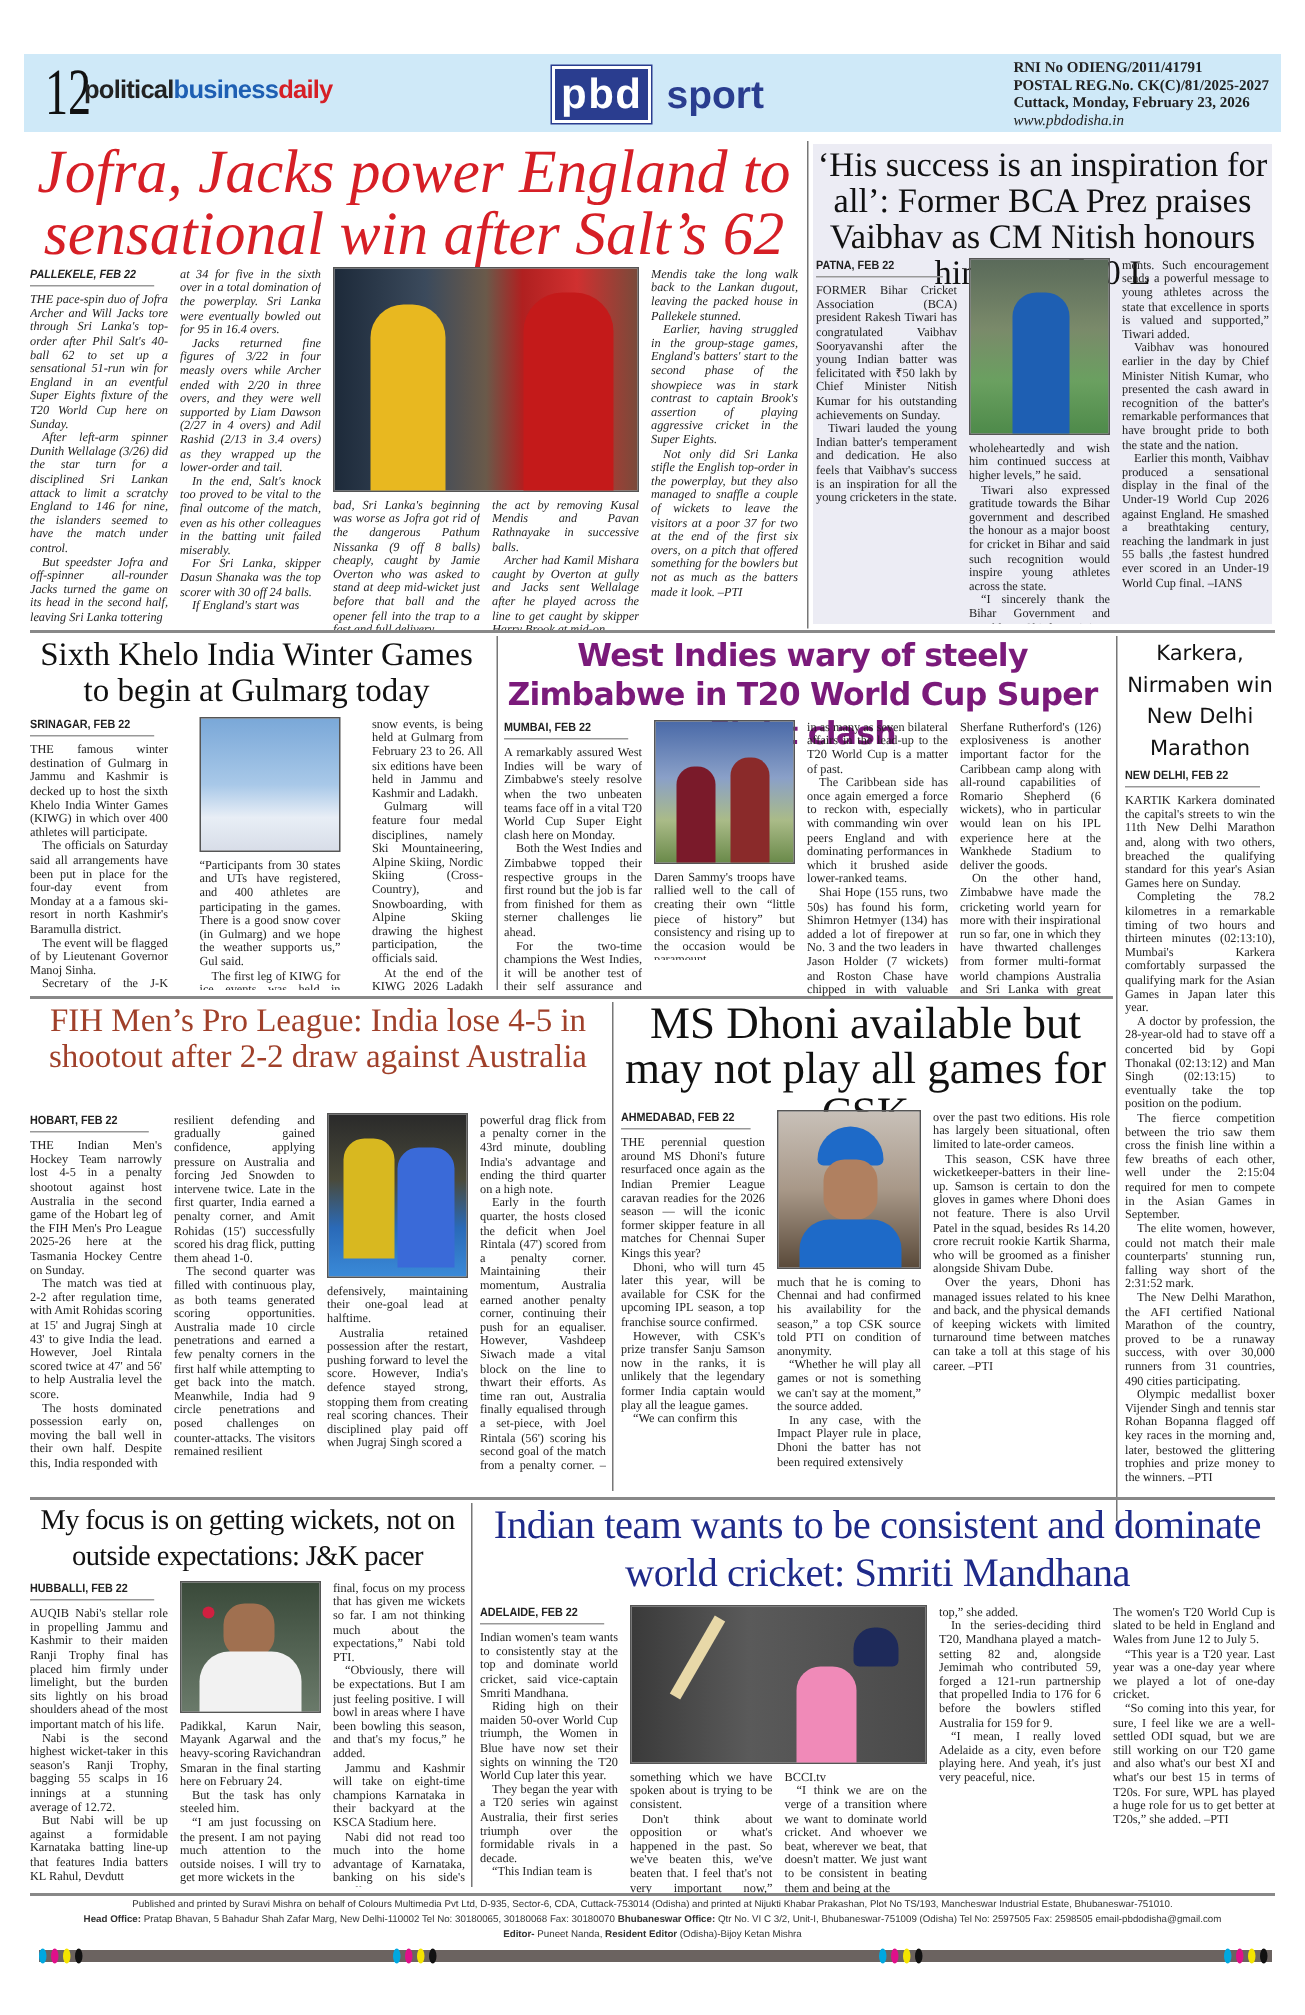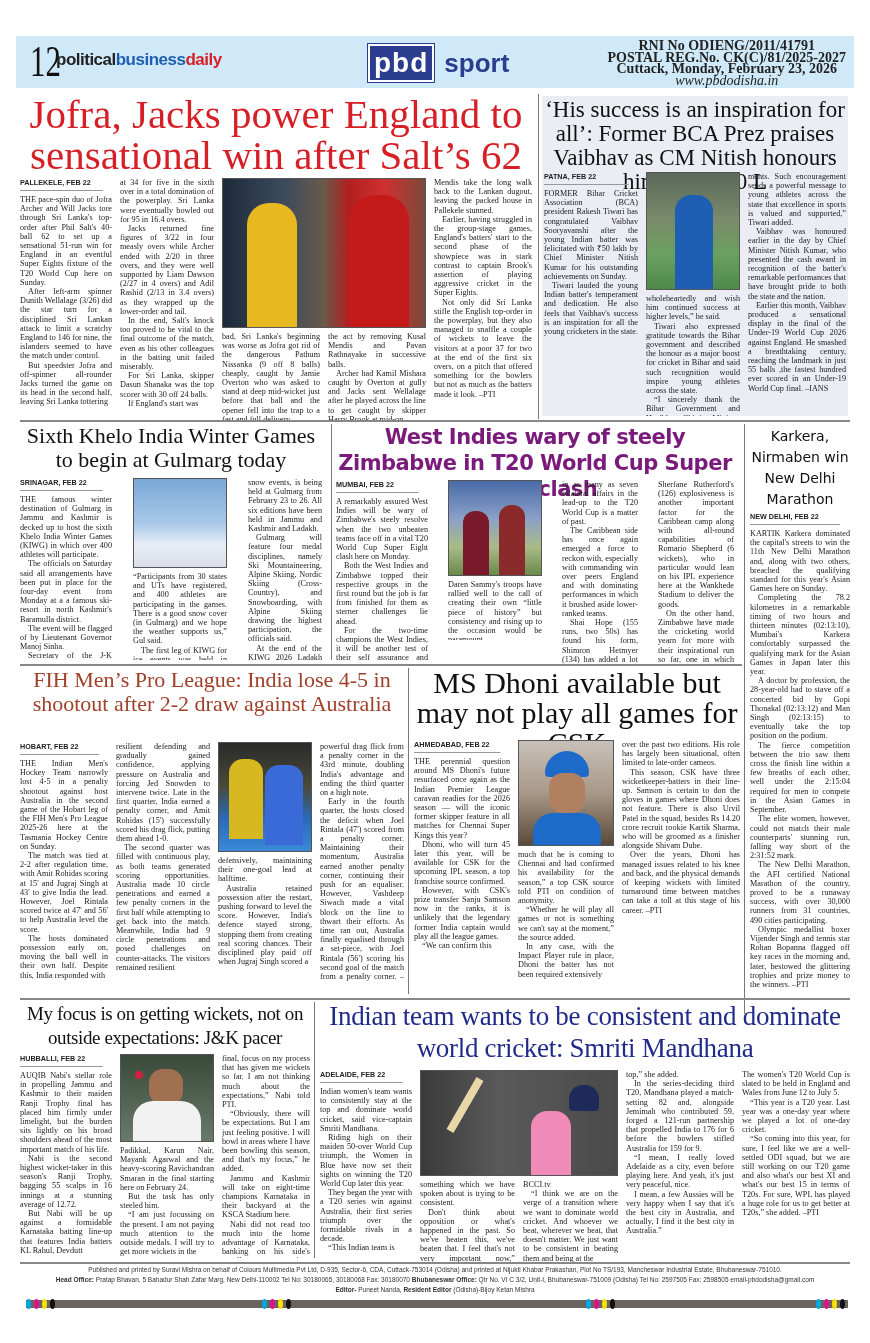--- a/index.html
+++ b/index.html
@@ -4,21 +4,21 @@
 <style>
 *{box-sizing:border-box;margin:0;padding:0}
 body{width:870px;height:1343px;background:#fff;font-family:"Liberation Serif",serif;color:#222;position:relative;overflow:hidden}
 .masthead{position:absolute;left:16px;top:36px;width:838px;height:52px;background:#cfe9f8;}
 .pageno{position:absolute;left:14px;top:4px;font-size:44px;line-height:44px;font-family:"Liberation Serif",serif;transform:scaleX(0.7);transform-origin:left top;color:#111}
 .brand{position:absolute;left:40px;top:14px;font-family:"Liberation Sans",sans-serif;font-weight:bold;font-size:17px;letter-spacing:-0.5px}
 .brand .p{color:#222}.brand .b{color:#1e5fb3}.brand .d{color:#d61f26}
 .logo{position:absolute;left:352px;top:8px;display:flex;align-items:center}
 .logo .box{background:#2a3d8f;color:#fff;font-family:"Liberation Sans",sans-serif;font-weight:bold;font-size:28px;line-height:34px;padding:0 4px;border:2px solid #fff;outline:1px solid #2a3d8f;letter-spacing:1px}
 .logo .sp{font-family:"Liberation Sans",sans-serif;font-weight:bold;font-size:26px;color:#2a3d8f;margin-left:10px}
-.rni{position:absolute;right:8px;top:4px;text-align:center;font-size:14px;line-height:11.5px;font-weight:bold;color:#222}
+.rni{position:absolute;right:8px;top:4px;text-align:left;font-size:10px;line-height:11.5px;font-weight:bold;color:#222}
 .rni .url{font-style:italic;font-weight:normal}
 .story{position:absolute;overflow:hidden}
 .hl{text-align:center;line-height:1.0}
 .dl{font-family:"Liberation Sans",sans-serif;font-weight:bold;font-size:8px;border-bottom:1px solid #999;padding-bottom:3px;margin-bottom:4px;transform:scaleX(0.9);transform-origin:left}
 .col{flex:1;font-size:8.2px;line-height:9.2px;text-align:justify;overflow:hidden}
 .col p{text-indent:8px}
 .col p:first-child{text-indent:0}
 .photo{border:1px solid #555;margin-bottom:4px;position:relative;overflow:hidden}
 .hr{position:absolute;height:2px;background:#888}
 .vr{position:absolute;width:1px;background:#777}
@@ -39,21 +39,21 @@
     <span class="sp">sport</span>
   </div>
   <div class="rni">
     <div>RNI No ODIENG/2011/41791</div>
     <div>POSTAL REG.No. CK(C)/81/2025-2027</div>
     <div>Cuttack, Monday, February 23, 2026</div>
     <div class="url">www.pbdodisha.in</div>
   </div>
 </div>
 
-<div class="story" style="left:20px;top:94px;width:512px;height:328px;">
+<div class="story" style="left:20px;top:94px;width:512px;height:328px;font-style:italic;">
   <h1 class="hl" style="color:#d61f26;font-size:41px;font-weight:normal;height:82px;line-height:41px;">Jofra, Jacks power England to sensational win after Salt’s 62</h1>
   <div style="display:flex;gap:8px;margin-top:2px;">
     <div style="width:92px">
       <div class="dl">PALLEKELE, FEB 22</div>
       <div class="col" style="height:230px">
           <p>THE pace-spin duo of Jofra Archer and Will Jacks tore through Sri Lanka's top-order after Phil Salt's 40-ball 62 to set up a sensational 51-run win for England in an eventful Super Eights fixture of the T20 World Cup here on Sunday.</p>
           <p>After left-arm spinner Dunith Wellalage (3/26) did the star turn for a disciplined Sri Lankan attack to limit a scratchy England to 146 for nine, the islanders seemed to have the match under control.</p>
           <p>But speedster Jofra and off-spinner all-rounder Jacks turned the game on its head in the second half, leaving Sri Lanka tottering</p>
         </div>
     </div>
@@ -141,21 +141,21 @@
         <p>snow events, is being held at Gulmarg from February 23 to 26. All six editions have been held in Jammu and Kashmir and Ladakh.</p>
         <p>Gulmarg will feature four medal disciplines, namely Ski Mountaineering, Alpine Skiing, Nordic Skiing (Cross-Country), and Snowboarding, with Alpine Skiing drawing the highest participation, the officials said.</p>
         <p>At the end of the KIWG 2026 Ladakh leg, Haryana led the medal tally with four gold medals, all won by its figure and ice skaters, followed by Ladakh, Maharashtra, and Telangana. –PTI</p>
       </div>
   </div>
 </div>
 <div class="vr" style="left:331px;top:424px;height:236px"></div>
 
 <div class="story" style="left:336px;top:424px;width:398px;height:240px;">
   <h2 class="hl" style="font-family:'DejaVu Sans',sans-serif;color:#7a1a7a;font-size:21px;font-weight:bold;line-height:26px;height:54px;letter-spacing:-0.5px">West Indies wary of steely Zimbabwe in T20 World Cup Super Eight clash</h2>
-  <div style="display:flex;gap:20px;margin-top:2px">
+  <div style="display:flex;gap:8px;margin-top:2px">
     <div style="width:92px;flex:none">
       <div class="dl">MUMBAI, FEB 22</div>
       <div class="col" style="height:166px">
           <p>A remarkably assured West Indies will be wary of Zimbabwe's steely resolve when the two unbeaten teams face off in a vital T20 World Cup Super Eight clash here on Monday.</p>
           <p>Both the West Indies and Zimbabwe topped their respective groups in the first round but the job is far from finished for them as sterner challenges lie ahead.</p>
           <p>For the two-time champions the West Indies, it will be another test of their self assurance and cohesion in a format they truly thrive in and bring a flair which perhaps no other team does.</p>
         </div>
     </div>
     <div style="width:94px;flex:none">
       <div class="photo" style="height:96px;background:linear-gradient(180deg,#4a6aa8 0%,#8aa0c8 40%,#aabb88 70%,#6a8a4a 100%);">
@@ -275,21 +275,21 @@
     </div>
     <div style="width:94px;flex:none">
       <div class="photo" style="height:88px;background:linear-gradient(180deg,#3a4a3a 0%,#6a7a6a 100%);">
         <div style="position:absolute;left:28px;top:14px;width:34px;height:36px;background:#a07050;border-radius:14px"></div>
         <div style="position:absolute;left:12px;top:46px;width:68px;height:42px;background:#f2f2f2;border-radius:20px 20px 0 0"></div>
         <div style="position:absolute;left:14px;top:16px;width:8px;height:8px;background:#d02040;border-radius:50%"></div>
       </div>
       <div class="col" style="height:110px">
           <p>Padikkal, Karun Nair, Mayank Agarwal and the heavy-scoring Ravichandran Smaran in the final starting here on February 24.</p>
           <p>But the task has only steeled him.</p>
-          <p>“I am just focussing on the present. I am not paying much attention to the outside medals. I will try to get more wickets in the</p>
+          <p>“I am just focussing on the present. I am not paying much attention to the outside noises. I will try to get more wickets in the</p>
         </div>
     </div>
     <div class="col" style="height:204px">
         <p>final, focus on my process that has given me wickets so far. I am not thinking much about the expectations,” Nabi told PTI.</p>
         <p>“Obviously, there will be expectations. But I am just feeling positive. I will bowl in areas where I have been bowling this season, and that's my focus,” he added.</p>
         <p>Jammu and Kashmir will take on eight-time champions Karnataka in their backyard at the KSCA Stadium here.</p>
         <p>Nabi did not read too much into the home advantage of Karnataka, banking on his side's excellent away outings through the season. –PTI</p>
       </div>
   </div>
 </div>
@@ -321,21 +321,20 @@
         <div class="col" style="height:82px">
             <p>BCCI.tv</p>
             <p>“I think we are on the verge of a transition where we want to dominate world cricket. And whoever we beat, wherever we beat, that doesn't matter. We just want to be consistent in beating them and being at the</p>
           </div>
       </div>
     </div>
     <div class="col" style="height:192px">
         <p>top,” she added.</p>
         <p>In the series-deciding third T20, Mandhana played a match-setting 82 and, alongside Jemimah who contributed 59, forged a 121-run partnership that propelled India to 176 for 6 before the bowlers stifled Australia for 159 for 9.</p>
         <p>“I mean, I really loved Adelaide as a city, even before playing here. And yeah, it's just very peaceful, nice.</p>
-        <p>I mean, a few Aussies will be very happy when I say that it's the best city in Australia, and actually, I find it the best city in Australia.”</p>
       </div>
     <div class="col" style="height:192px">
         <p>The women's T20 World Cup is slated to be held in England and Wales from June 12 to July 5.</p>
         <p>“This year is a T20 year. Last year was a one-day year where we played a lot of one-day cricket.</p>
         <p>“So coming into this year, for sure, I feel like we are a well-settled ODI squad, but we are still working on our T20 game and also what's our best XI and what's our best 15 in terms of T20s. For sure, WPL has played a huge role for us to get better at T20s,” she added. –PTI</p>
       </div>
   </div>
 </div>
 
 <div class="hr" style="left:20px;top:1262px;width:830px"></div>

